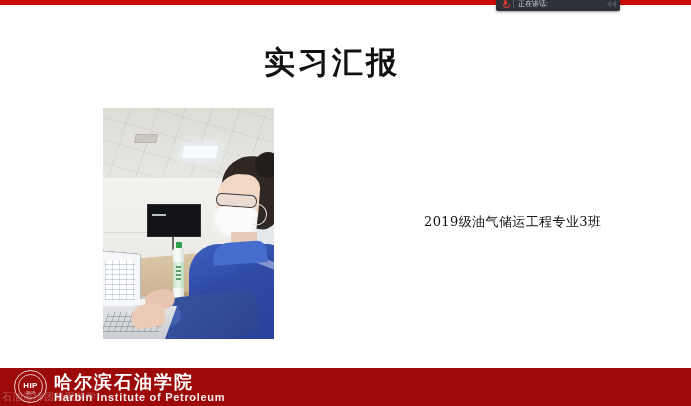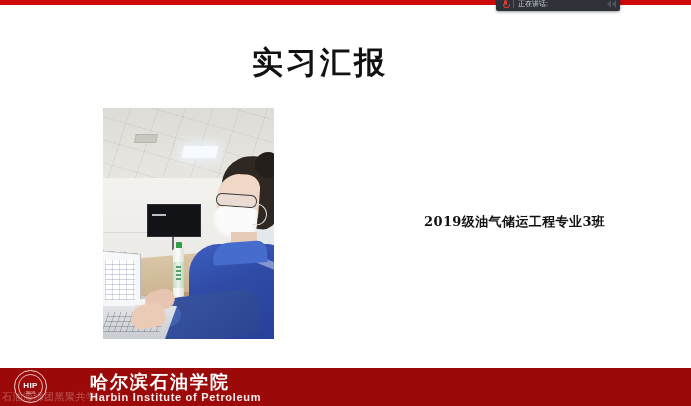--- a/index.html
+++ b/index.html
@@ -87,21 +87,21 @@
   .speaker-overlay .chev {
     width:0; height:0;
     border-top:4px solid transparent;
     border-bottom:4px solid transparent;
     border-right:4px solid #5b6066;
   }
 
   
   .slide-title {
     position:absolute;
-    left:0; top:42px;
+    left:12px; top:42px;
     width:640px;
     text-align:center;
     font-family:"DejaVu Serif", "Liberation Serif", serif;
     font-size:31px;
     font-weight:700;
     letter-spacing:3px;
     color:#111111;
     z-index:2;
   }
 
@@ -386,21 +386,21 @@
     letter-spacing:2px;
     color:#1a1a1a;
     white-space:nowrap;
     z-index:2;
   }
   .presenter-class {
     position:absolute;
     left:424px; top:213px;
     font-family:"DejaVu Serif", "Liberation Serif", serif;
     font-size:13px;
-    font-weight:700;
+    font-weight:400;
     letter-spacing:.4px;
     color:#111111;
     white-space:nowrap;
     z-index:2;
   }
 
   
   .brand-bar {
     position:absolute;
     left:0; top:368px;
@@ -445,21 +445,21 @@
   }
   .hip-seal-sub {
     position:absolute;
     left:0; right:0; top:19px;
     text-align:center;
     font-family:"Liberation Sans", sans-serif;
     font-size:4px;
     letter-spacing:.2px;
     color:#f3dcdb;
   }
-  .brand-words { display:flex; flex-direction:column; gap:0;margin-left:36px; }
+  .brand-words { display:flex; flex-direction:column; gap:0; }
   .brand-cn {
     font-family:"DejaVu Serif", "Liberation Serif", serif;
     font-size:18px;
     font-weight:700;
     letter-spacing:2px;
     color:#ffffff;
     line-height:20px;
     white-space:nowrap;
   }
   .brand-en {

